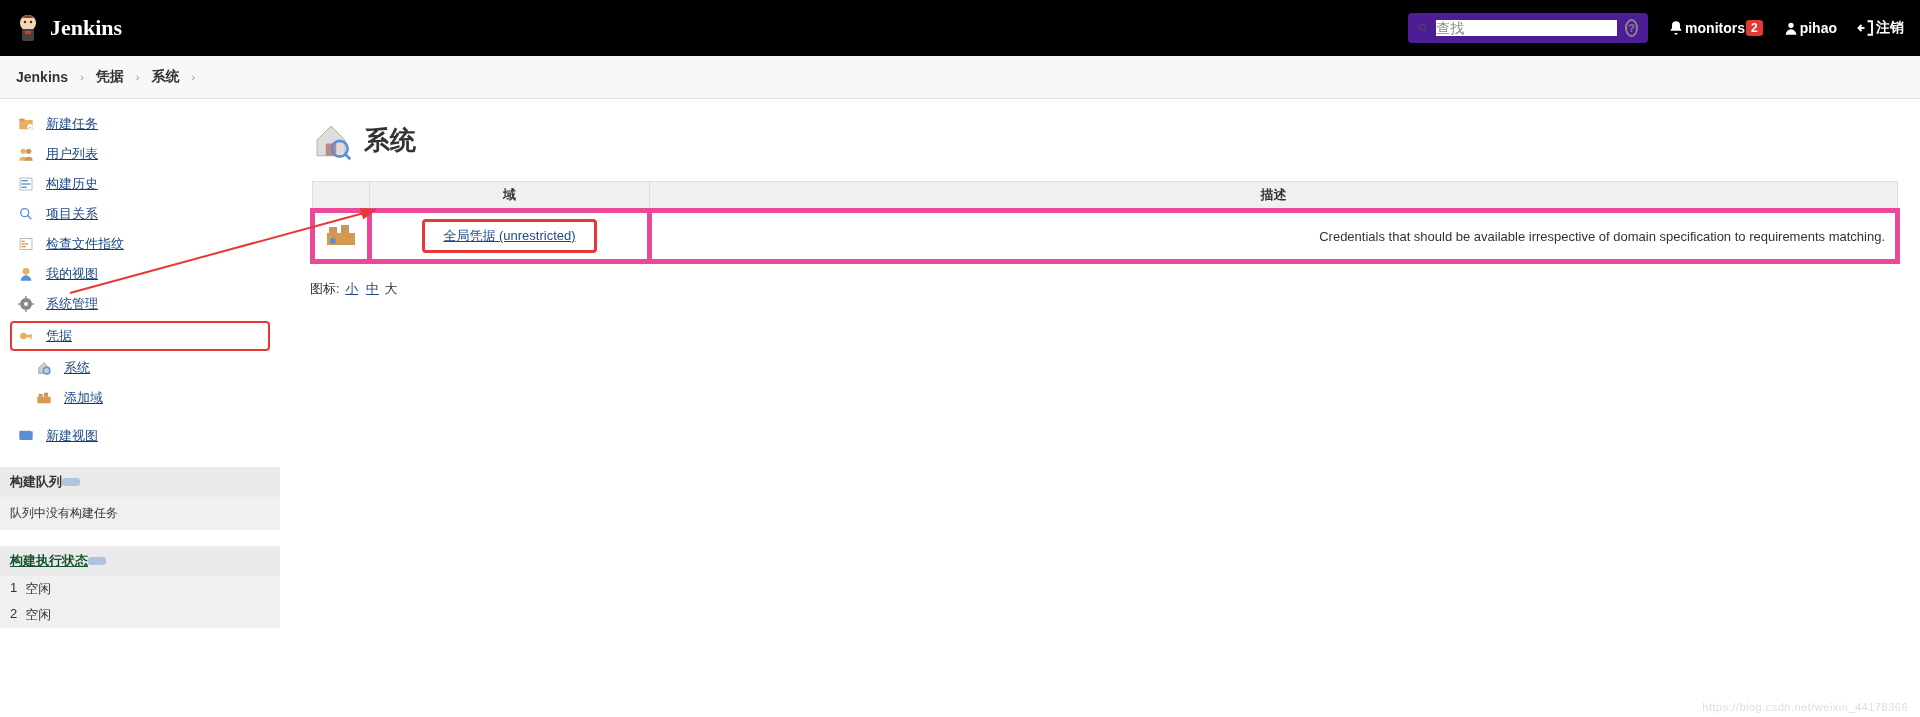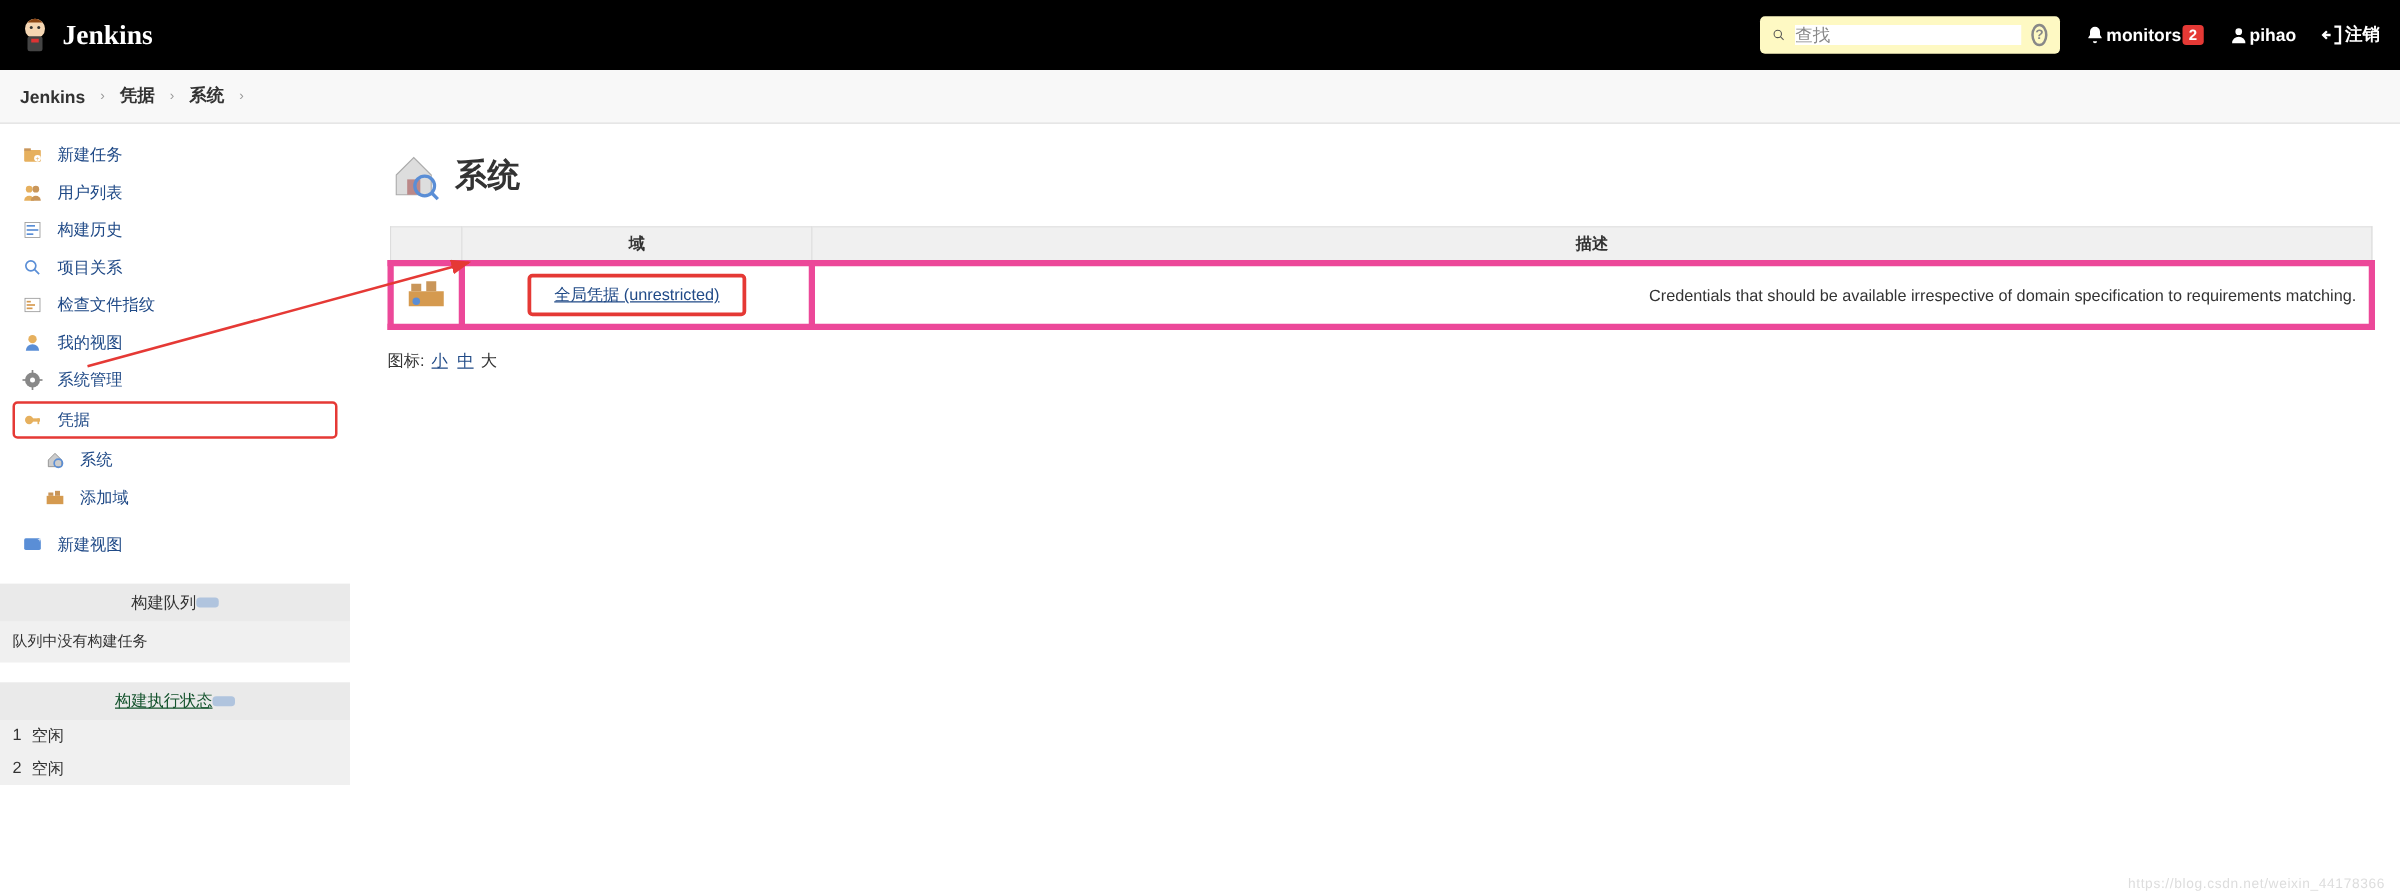--- a/index.html
+++ b/index.html
@@ -3,47 +3,47 @@
   <meta charset="utf-8">
   <style>
     * { margin: 0; padding: 0; box-sizing: border-box; }
     body { font-family: "Helvetica Neue", Helvetica, Arial, sans-serif, "Microsoft YaHei", "微软雅黑"; font-size: 14px; color: #333; background: #fff; }
     
     
     .header { background: #000; color: #fff; height: 56px; display: flex; align-items: center; padding: 0 16px; }
     .header-logo { display: flex; align-items: center; gap: 10px; font-weight: bold; font-size: 22px; font-family: Georgia, serif; }
     .header-logo-img { width: 24px; height: 32px; }
     .header-spacer { flex: 1; }
-    .search-box { background: #fef9c3; border-radius: 4px; display: flex; align-items: center; padding: 6px 10px; width: 240px; gap: 8px; }
+    .search-box { background: #4c1d95; border-radius: 4px; display: flex; align-items: center; padding: 6px 10px; width: 240px; gap: 8px; }
     .search-box input { border: none; outline: none; flex: 1; font-size: 14px; color: #333; }
     .search-box input::placeholder { color: #888; }
     .help-icon-circle { border: 2px solid #888; border-radius: 50%; width: 18px; height: 18px; display: flex; align-items: center; justify-content: center; font-size: 11px; color: #888; font-weight: bold; }
     .header-item { display: flex; gap: 1px; margin-left: 20px; font-weight: bold; font-size: 14px; cursor: pointer; }
     .badge { background: #e53935; color: #fff; border-radius: 3px; padding: 1px 5px; font-size: 12px; font-weight: bold; }
     
     
     .breadcrumb { background: #f8f8f8; border-bottom: 1px solid #e0e0e0; padding: 12px 16px; display: flex; align-items: center; gap: 12px; font-size: 14px; }
     .breadcrumb a { color: #333; text-decoration: none; font-weight: bold; }
     .breadcrumb .sep { color: #999; font-size: 11px; }
     
     
     .layout { display: flex; }
     .sidebar { width: 280px; padding: 10px 0; }
     .main { flex: 1; padding: 20px 20px 20px 30px; }
     
     
-    .side-item { display: flex; align-items: center; gap: 10px; padding: 5px 16px; cursor: pointer; font-size: 13px; }
+    .side-item { display: flex; align-items: center; gap: 10px; padding: 5px 16px; cursor: pointer; font-size: 13px; text-decoration: underline; }
     .side-item a { color: #204a87; text-decoration: none; }
     .side-item.highlighted { border: 2px solid #e53935; border-radius: 4px; margin: 2px 10px; padding: 3px 4px; position: relative; }
     .side-sub { padding-left: 34px; }
     .side-icon { width: 20px; height: 20px; display: inline-flex; align-items: center; justify-content: center; font-size: 16px; }
     
     
     .pane { margin-top: 16px; background: #f0f0f0; }
-    .pane-header { background: #eaeaea; padding: 6px 10px; font-weight: normal; font-size: 13px; display: flex; justify-content: center; align-items: center; }
+    .pane-header { background: #eaeaea; padding: 6px 10px; font-weight: bold; font-size: 13px; display: flex; justify-content: flex-start; align-items: center; }
     .pane-collapse { background: #b0c4de; border-radius: 3px; width: 18px; height: 8px; display: inline-block; }
     .pane-body { padding: 8px 10px; font-size: 12px; }
     .executor-row { display: flex; gap: 8px; padding: 4px 10px; font-size: 13px; }
     
     
     .page-title { display: flex; align-items: center; gap: 12px; font-size: 26px; font-weight: bold; margin-bottom: 20px; }
     .page-title-icon { width: 42px; height: 42px; }
     
     .domain-table { width: 100%; border-collapse: collapse; font-size: 13px; }
     .domain-table th { background: #f0f0f0; border: 1px solid #ddd; padding: 4px 8px; font-weight: bold; text-align: center; }

